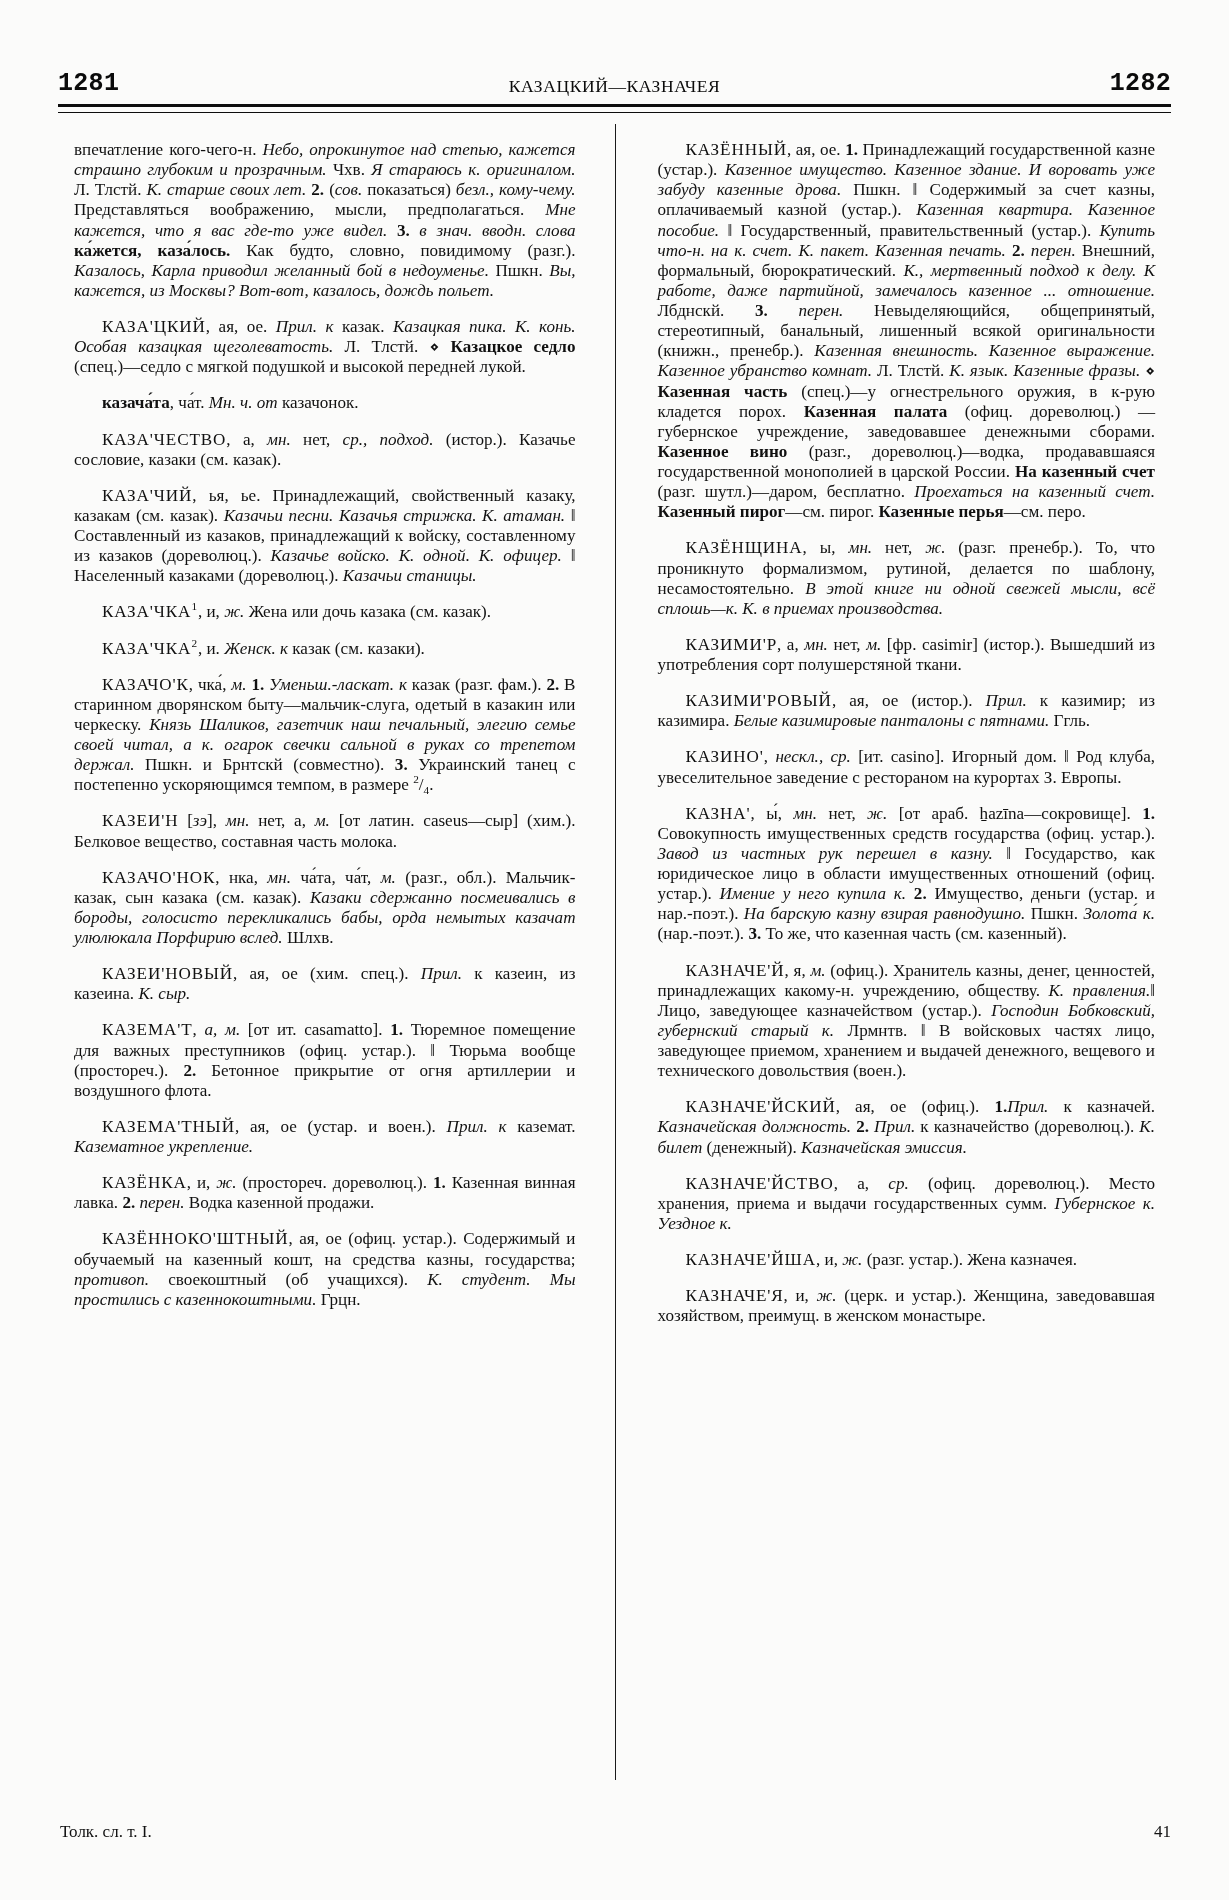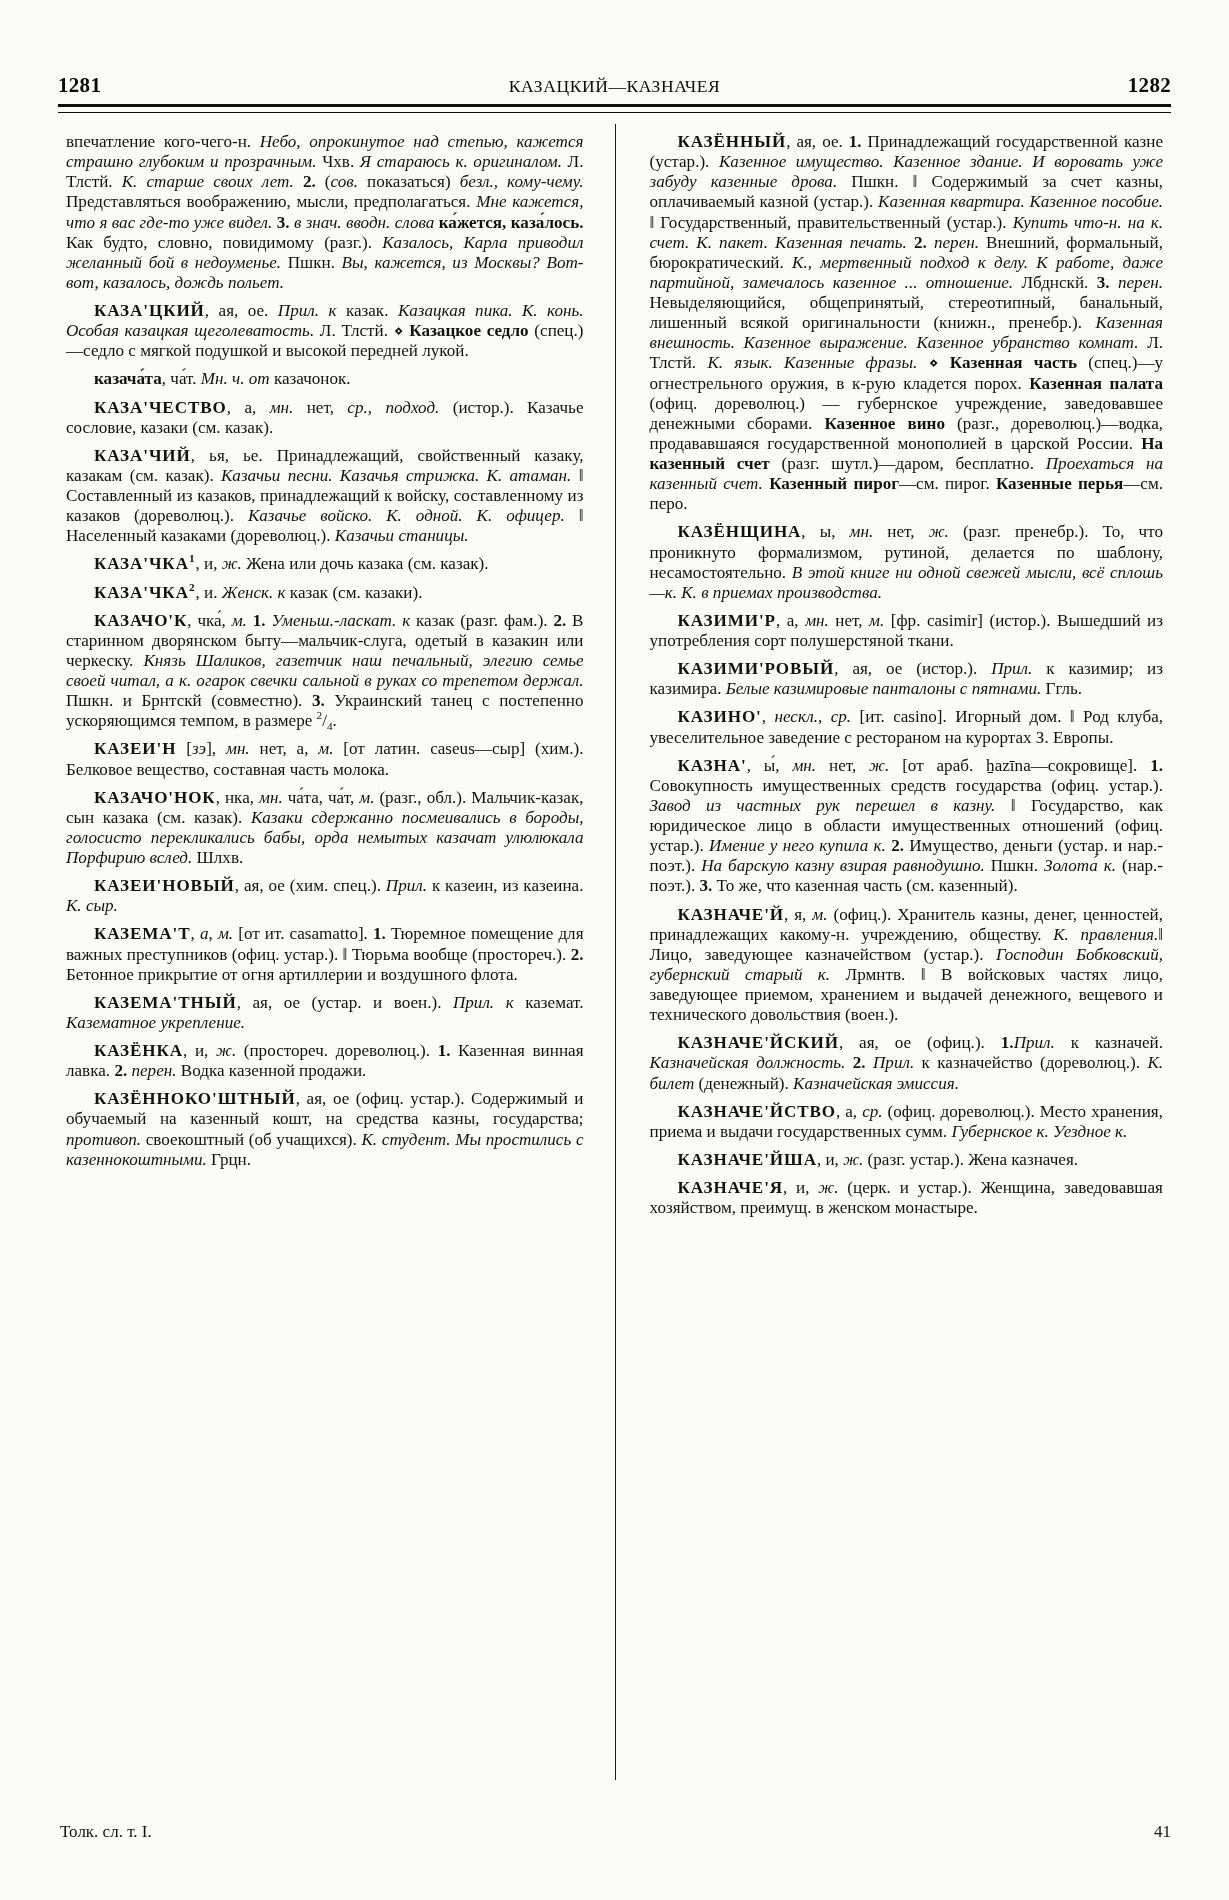--- a/index.html
+++ b/index.html
@@ -24,23 +24,23 @@
     left: 58px;
     right: 58px;
     top: 62px;
     height: 34px;
     display: flex;
     align-items: flex-end;
     justify-content: space-between;
     color: #0b0b0b;
   }
   .folio {
-    font-family: Liberation Serif, serif;
+    font-family: Liberation Mono, monospace;
     font-weight: bold;
-    font-size: 21px;
+    font-size: 25px;
     letter-spacing: 0.3px;
     line-height: 1;
     margin-top: 20px;
   }
   .runhead-title {
     font-family: "Liberation Serif", "DejaVu Serif", serif;
     font-weight: normal;
     font-size: 17.5px;
     letter-spacing: 0.6px;
     line-height: 1;
@@ -70,28 +70,28 @@
     box-sizing: border-box;
     font-size: 17.1px;
     line-height: 1.178;
     text-align: justify;
     color: #111111;
     hyphens: none;
   }
   .col-left { padding-right: 23px; }
   .col-right { padding-left: 26px; border-left: 1.6px solid #1a1a1a; }
   .col p {
-    margin: 8px;
+    margin: 16px;
     text-indent: 28px;
     text-align: justify;
   }
   .col p.cont { text-indent: 0; }
   
   .hw {            
-    font-weight: bold;
+    font-weight: normal;
     letter-spacing: 0.9px;
   }
   .sup { font-size: 0.66em; vertical-align: super; line-height: 0; }
   .sub { font-size: 0.66em; vertical-align: sub; line-height: 0; }
   .lozenge { font-weight: bold; font-size: 0.92em; }
   
   .footline {
     position: absolute;
     left: 60px;
     right: 58px;

